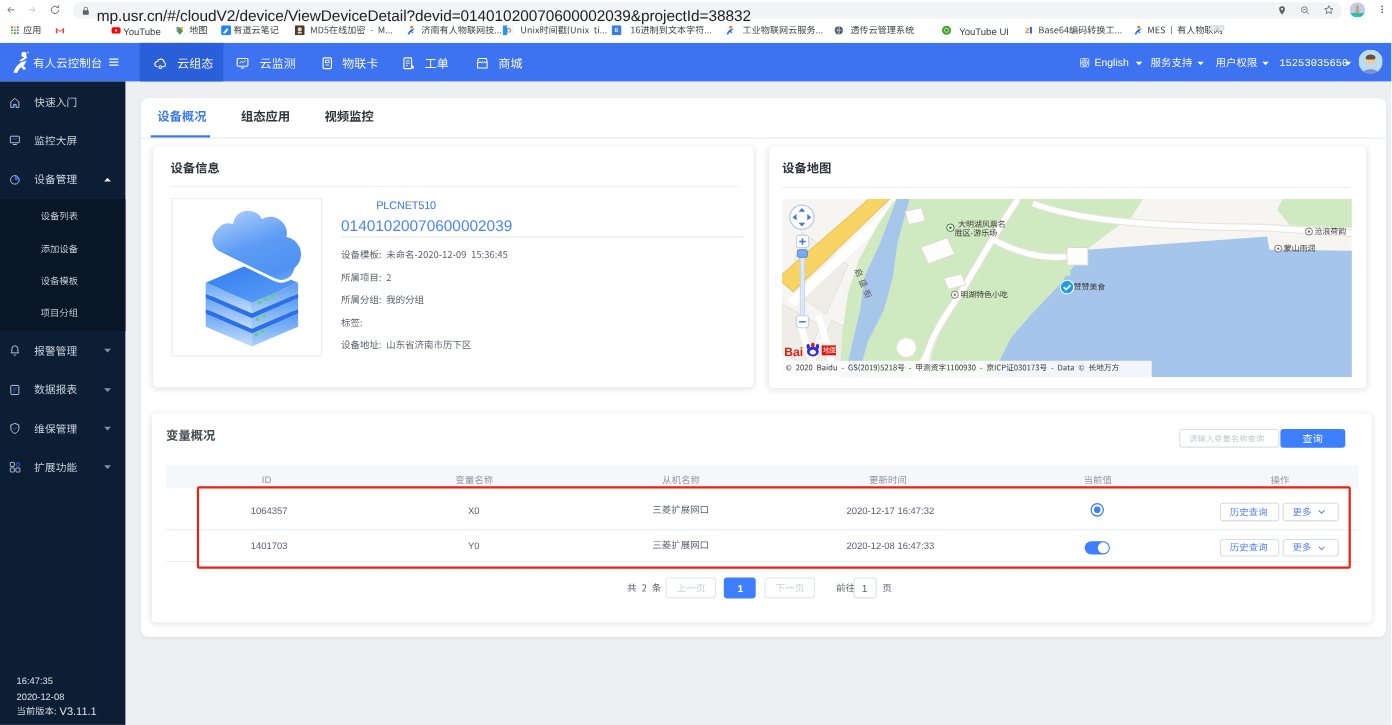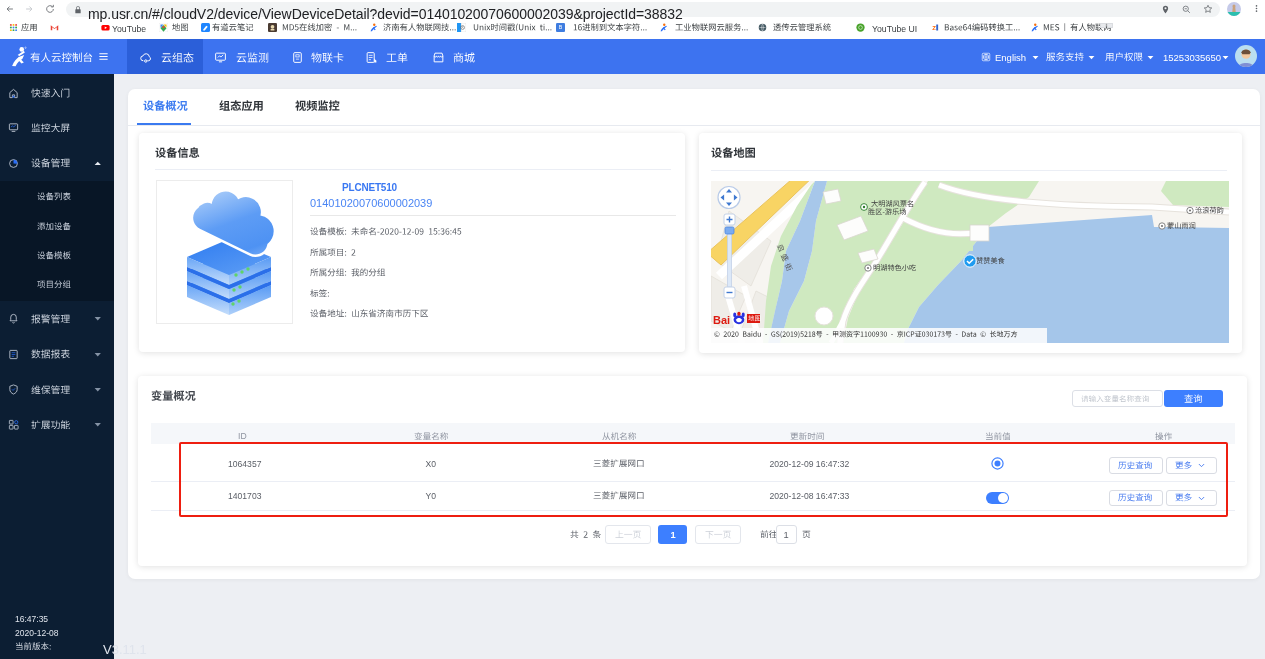--- a/index.html
+++ b/index.html
@@ -86,22 +86,22 @@
       </g>
       <g fill="url(#ilA)">
         <circle cx="46" cy="39" r="10.5"></circle>
         <circle cx="59" cy="24" r="14"></circle>
         <circle cx="80" cy="21" r="15"></circle>
         <circle cx="99" cy="33" r="16"></circle>
         <rect x="34" y="32" width="80" height="24" rx="12"></rect>
       </g>
     </g>
   </svg>
-<div class="abs" style="left:310.0px;top:181.5px;font-size:10px;font-weight:bold;color:#3a78f2;letter-spacing:-0.2px;padding-left:32px;">PLCNET510</div>
-<div class="abs" style="left:310.0px;top:197.0px;font-size:11px;color:#4a85f4;">01401020070600002039</div>
+<div class="abs" style="left:310.0px;top:181.5px;font-size:10px;font-weight:normal;color:#3a78f2;letter-spacing:-0.2px;padding-left:32px;">PLCNET510</div>
+<div class="abs" style="left:310.0px;top:197.0px;font-size:14px;color:#4a85f4;">01401020070600002039</div>
 <div class="abs" style="left:310.0px;top:214.5px;width:366.0px;height:1.0px;background:#e8e8e8;"></div>
 <div class="abs" style="left:310.0px;top:227.3px;"><svg style="display:inline-block;vertical-align:top;" width="151.7" height="8.6" viewBox="0 0 17645 1000" fill="#5a5e66">
       <use href="#g86" x="0"></use>
       <use href="#g87" x="1000"></use>
       <use href="#g91" x="2000"></use>
       <use href="#g92" x="3000"></use>
       <use href="#g109" x="4000"></use>
       <use href="#g124" x="4778"></use>
       <use href="#g125" x="5778"></use>
       <use href="#g126" x="6778"></use>
@@ -417,21 +417,21 @@
 <div class="abs" style="left:228.0px;top:458.5px;font-size:8.6px;color:#5a5e66;">1064357</div>
 <div class="abs" style="left:425.5px;top:458.5px;font-size:8.6px;color:#5a5e66;">X0</div>
 <div class="abs" style="left:593.0px;top:458.9px;"><svg style="display:inline-block;vertical-align:top;" width="51.6" height="8.6" viewBox="0 0 6000 1000" fill="#5a5e66">
       <use href="#g206" x="0"></use>
       <use href="#g207" x="1000"></use>
       <use href="#g102" x="2000"></use>
       <use href="#g103" x="3000"></use>
       <use href="#g23" x="4000"></use>
       <use href="#g208" x="5000"></use>
     </svg></div>
-<div class="abs" style="left:769.5px;top:458.5px;font-size:8.6px;color:#5a5e66;">2020-12-09 16:47:32</div>
+<div class="abs" style="left:769.5px;top:458.5px;font-size:8.6px;color:#5a5e66;">2020-12-17 16:47:32</div>
 <svg class="abs" style="left:991.0px;top:457.0px;width:13.0px;height:13.0px;" viewBox="0 0 24 24">
     <circle cx="12" cy="12" r="10.3" fill="#fff" stroke="#3D7FFF" stroke-width="2.2"></circle>
     <circle cx="12" cy="12" r="5.5" fill="#3D7FFF"></circle>
   </svg>
 <div class="abs" style="left:1109.0px;top:457.0px;width:53.5px;height:16.5px;background:#fff;border:1px solid #d9dce3;border-radius:3px;"></div>
 <div class="abs" style="left:1118.0px;top:460.6px;"><svg style="display:inline-block;vertical-align:top;" width="34.4" height="8.6" viewBox="0 0 4000 1000" fill="#4a7df0">
       <use href="#g142" x="0"></use>
       <use href="#g209" x="1000"></use>
       <use href="#g197" x="2000"></use>
       <use href="#g198" x="3000"></use>
@@ -837,21 +837,21 @@
   </svg>
 <div class="abs" style="left:1105.0px;top:52.0px;"><svg style="display:inline-block;vertical-align:top;" width="38.0" height="9.5" viewBox="0 0 4000 1000" fill="#ffffff">
       <use href="#g1" x="0"></use>
       <use href="#g77" x="1000"></use>
       <use href="#g78" x="2000"></use>
       <use href="#g79" x="3000"></use>
     </svg></div>
 <svg class="abs" style="left:1147.0px;top:54.5px;width:7.0px;height:5.0px;" viewBox="0 0 12 8" fill="#fff">
     <path d="M1 1.5h10L6 7z"></path>
   </svg>
-<div class="abs" style="left:1163.0px;top:52.0px;font-size:9.5px;color:#fff;">15253035650</div>
+<div class="abs" style="left:1163.0px;top:52.0px;font-size:9.5px;color:#fff;font-family:Liberation Mono, monospace;">15253035650</div>
 <svg class="abs" style="left:1222.0px;top:54.5px;width:7.0px;height:5.0px;" viewBox="0 0 12 8" fill="#fff">
     <path d="M1 1.5h10L6 7z"></path>
   </svg>
 <svg class="abs" style="left:1235.0px;top:45.0px;width:22.0px;height:22.0px;" viewBox="0 0 24 24">
     <defs>
       <clipPath id="uav">
         <circle cx="12" cy="12" r="12"></circle>
       </clipPath>
     </defs>
     <g clip-path="url(#uav)">
@@ -976,21 +976,21 @@
     <path d="M1 1.5h10L6 7z"></path>
   </svg>
 <div class="abs" style="left:15.0px;top:613.5px;font-size:8.5px;color:#dfe4ec;">16:47:35</div>
 <div class="abs" style="left:15.0px;top:628.0px;font-size:8.5px;color:#dfe4ec;">2020-12-08</div>
 <div class="abs" style="left:15.0px;top:641.5px;"><svg style="display:inline-block;vertical-align:top;" width="36.4" height="8.5" viewBox="0 0 4278 1000" fill="#dfe4ec">
       <use href="#g106" x="0"></use>
       <use href="#g107" x="1000"></use>
       <use href="#g108" x="2000"></use>
       <use href="#g40" x="3000"></use>
       <use href="#g109" x="4000"></use>
-    </svg><span style="font-size:13px;color:#dfe4ec;vertical-align:top;margin-left:48px;">&nbsp;V3.11.1</span></div>
+    </svg><span style="font-size:10px;color:#dfe4ec;vertical-align:top;">&nbsp;V3.11.1</span></div>
 <svg width="0" height="0" style="position:absolute">
     <defs>
       <path id="g0" d="M264 390C305 498 353 641 372 734L443 705C421 612 373 473 329 363ZM481 334C513 443 550 585 564 678L636 656C621 563 584 424 549 315ZM468 52C487 87 507 133 521 169H121V442C121 584 114 783 36 925C54 932 88 954 102 967C184 818 197 594 197 442V240H942V169H606C593 133 565 76 541 32ZM209 841V913H955V841H684C776 686 850 504 898 338L819 309C781 482 704 686 607 841Z"></path>
       <path id="g1" d="M153 110V473C153 614 143 791 32 916C49 925 79 950 90 965C167 880 201 765 216 653H467V951H543V653H813V858C813 876 806 882 786 883C767 884 699 885 629 882C639 902 651 935 655 954C749 955 807 954 841 942C875 930 887 907 887 858V110ZM227 182H467V343H227ZM813 182V343H543V182ZM227 414H467V582H223C226 544 227 507 227 473ZM813 414V582H543V414Z"></path>
       <path id="g2" d="M429 133V407L321 452L349 519L429 485V801C429 910 462 937 577 937C603 937 796 937 824 937C928 937 953 893 964 755C944 752 914 740 897 727C890 842 880 869 821 869C781 869 613 869 580 869C513 869 501 858 501 803V454L635 397V737H706V367L846 307C846 468 844 579 839 603C834 626 825 630 809 630C799 630 766 630 742 628C751 645 757 674 760 694C788 694 828 694 854 686C884 679 903 661 909 620C916 581 918 431 918 243L922 229L869 209L855 220L840 234L706 290V40H635V320L501 376V133ZM33 726 63 801C151 762 265 711 372 661L355 594L241 642V352H359V281H241V52H170V281H42V352H170V672C118 693 71 712 33 726Z"></path>
       <path id="g3" d="M375 601C455 618 557 653 613 681L644 630C588 604 487 571 407 555ZM275 728C413 745 586 785 682 819L715 763C618 731 445 692 310 677ZM84 84V960H156V918H842V960H917V84ZM156 851V152H842V851ZM414 172C364 254 278 332 192 383C208 393 234 416 245 428C275 408 306 384 337 357C367 389 404 419 444 446C359 486 263 516 174 534C187 548 203 577 210 595C308 572 413 535 508 484C591 529 686 563 781 584C790 566 809 540 823 527C735 511 647 484 569 448C644 399 707 342 749 274L706 249L695 252H436C451 233 465 214 477 194ZM378 317 385 310H644C608 349 560 384 506 415C455 386 411 353 378 317Z"></path>
       <path id="g4" d="M391 40C379 83 365 127 347 170H63V240H316C252 372 160 494 40 576C54 590 78 617 88 634C151 589 207 535 255 474V959H329V761H748V865C748 880 743 886 726 886C707 887 646 888 580 885C590 906 601 937 605 957C691 957 746 957 779 946C812 933 822 910 822 866V356H336C359 318 379 280 397 240H939V170H427C442 133 455 95 467 58ZM329 591H748V696H329ZM329 527V424H748V527Z"></path>
       <path id="g5" d="M64 115C117 166 180 238 207 284L269 242C239 196 175 127 122 79ZM455 512H790V596H455ZM455 649H790V733H455ZM455 376H790V459H455ZM384 319V791H863V319H624C635 294 647 264 659 235H947V172H760C784 139 809 99 833 62L759 40C743 79 711 133 684 172H497L549 148C537 117 505 69 476 36L414 63C440 96 468 141 481 172H311V235H576C570 262 561 293 553 319ZM262 397H51V467H190V778C145 794 94 836 42 887L89 948C140 886 191 833 227 833C250 833 281 863 324 887C393 926 479 937 597 937C693 937 869 931 941 926C942 905 954 871 962 853C865 863 716 870 599 870C490 870 404 863 340 828C305 808 282 790 262 780Z"></path>
       <path id="g6" d="M165 120V196H842V120ZM141 924C182 907 240 904 791 856C815 896 836 932 852 963L924 921C874 827 773 681 688 568L620 603C660 658 705 723 746 786L243 824C323 728 404 605 471 479H945V402H56V479H367C303 608 219 731 190 766C158 807 135 834 112 840C123 864 137 906 141 924Z"></path>
       <path id="g7" d="M58 721 65 787 426 756V836C426 927 457 951 570 951C595 951 773 951 799 951C894 951 917 918 928 802C906 797 876 786 859 774C852 866 844 884 795 884C756 884 604 884 574 884C512 884 501 875 501 836V749L944 711L937 646L501 683V578L853 548L846 486L501 515V424C630 410 753 391 849 368L807 307C646 347 367 377 127 392C134 409 143 436 145 454C235 449 332 441 426 432V522L107 549L114 612L426 585V690ZM184 35C153 136 99 235 36 301C54 311 85 331 100 342C133 303 165 254 194 199H245C271 246 297 303 308 339L374 314C364 283 343 239 321 199H476V135H224C236 108 247 81 257 53ZM578 35C549 134 495 227 429 288C447 298 479 319 493 331C527 296 560 250 589 199H661C683 237 706 281 715 312L781 288C773 263 756 230 737 199H935V135H620C632 108 642 81 651 53Z"></path>

